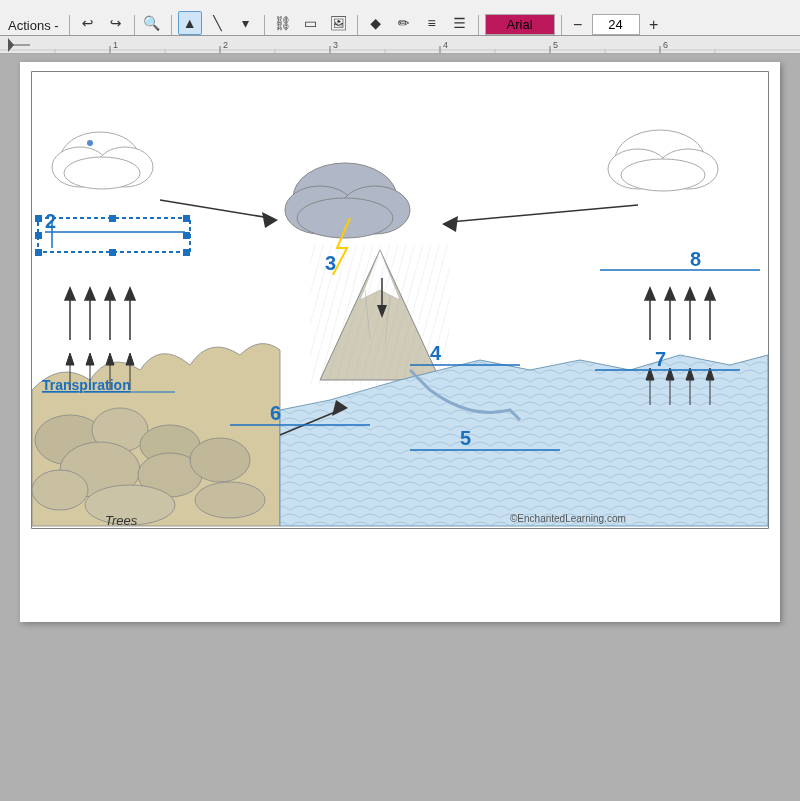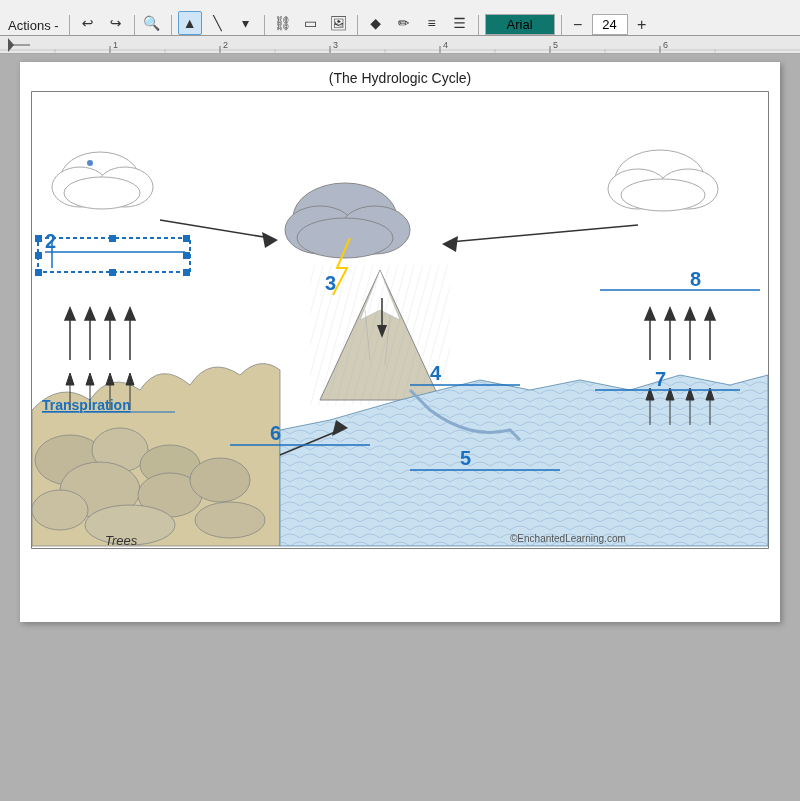--- a/index.html
+++ b/index.html
@@ -45,30 +45,30 @@
       border-radius: 2px;
     }
     .toolbar-select-btn {
       background: #d0e4f7;
       border: 1px solid #5a9fd4;
     }
     .font-name {
       font-size: 13px;
       padding: 2px 4px;
       border: 1px solid #aaa;
-      background: #0f766e;
+      background: #be185d;
       width: 70px;
       text-align: center;
     }
     .font-size {
       font-size: 13px;
       padding: 2px 4px;
       border: 1px solid #aaa;
       background: white;
-      width: 36px;
+      width: 48px;
       text-align: center;
     }
     .font-size-btn {
       width: 20px;
       height: 20px;
       display: flex;
       align-items: center;
       justify-content: center;
       cursor: pointer;
       font-size: 16px;
@@ -185,21 +185,20 @@
 
       <polygon points="8,2 8,16 14,9" fill="#555"></polygon>
       <line x1="8" y1="9" x2="30" y2="9" stroke="#555" stroke-width="1"></line>
     </g>
   </svg>
 </div>
 
 <div class="canvas-area">
   <div class="document">
 
-    <div class="diagram-subtitle">(The Hydrologic Cycle)</div>
 
     <svg width="740" height="460" viewBox="0 0 740 460" style="display:block; margin: 0 auto;">
 
       <rect x="2" y="2" width="736" height="456" fill="white" stroke="#555" stroke-width="1.5"></rect>
 
       <rect x="2" y="2" width="736" height="456" fill="white"></rect>
 
       <path d="M2 320 Q30 290 60 310 Q80 280 110 300 Q130 270 160 295 Q180 265 210 285 Q230 265 250 280 L250 456 L2 456 Z" fill="#d4c9a0" stroke="#888" stroke-width="0.8"></path>
 
       <ellipse cx="40" cy="370" rx="35" ry="25" fill="#c0b898" stroke="#888" stroke-width="0.8"></ellipse>

